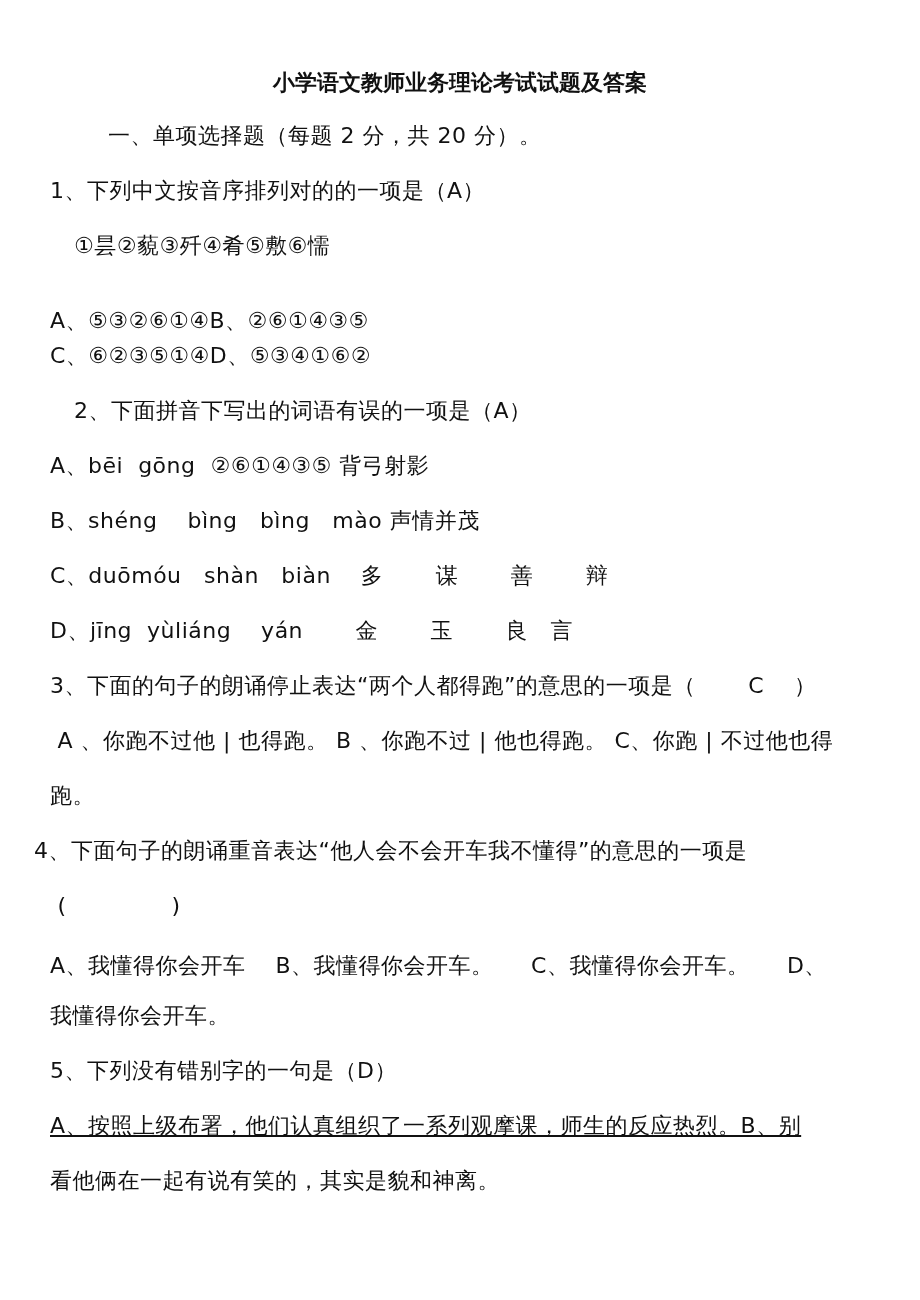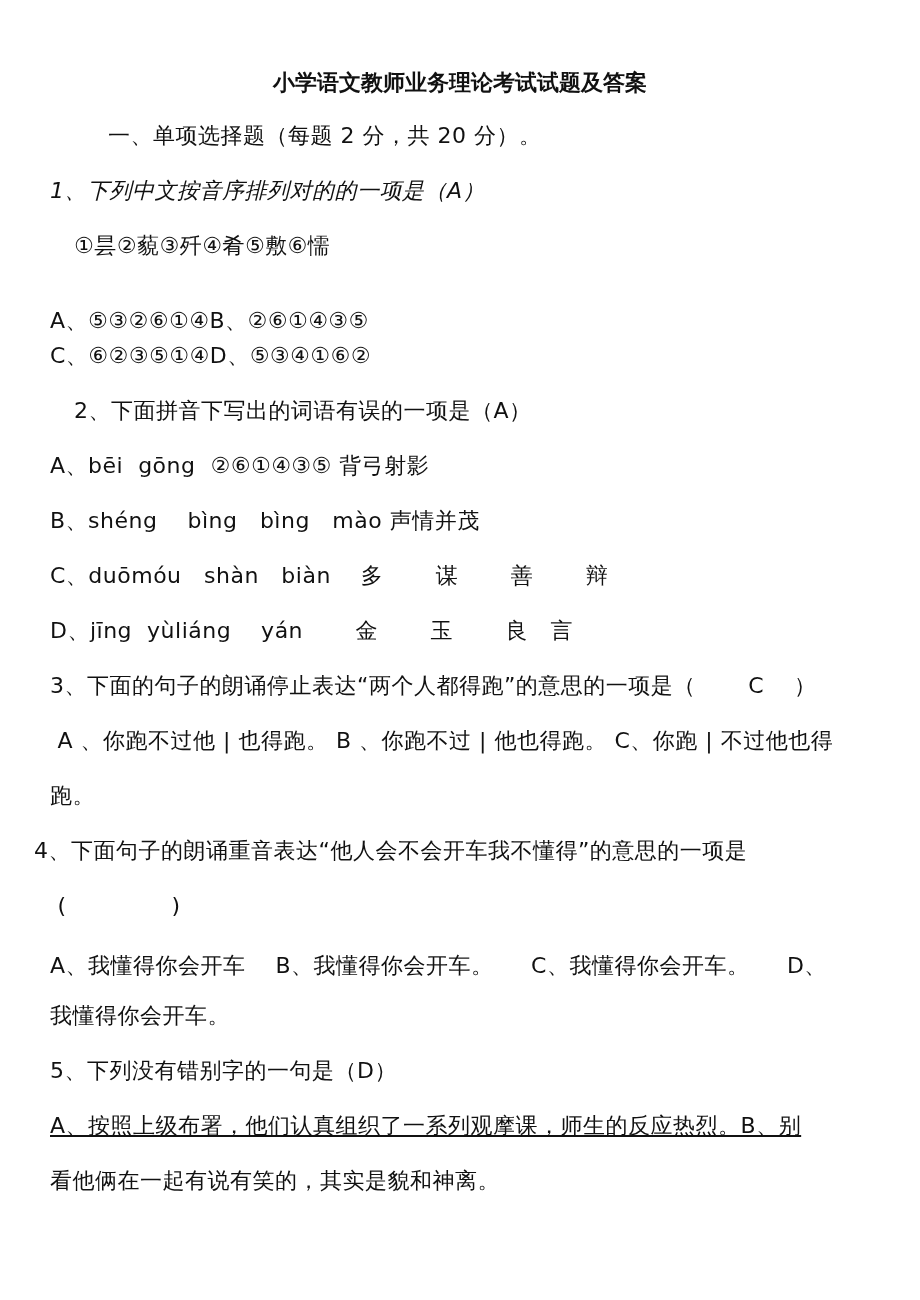--- a/index.html
+++ b/index.html
@@ -22,21 +22,21 @@
   }
 </style>
 </head>
 <body>
 
 <div class="page">
   <div class="title">小学语文教师业务理论考试试题及答案</div>
 
   <div class="line" style="left:64px; top:122px;margin-left:44px;">一、单项选择题（每题 2 分，共 20 分）。</div>
 
-  <div class="line" style="left:50px; top:177px;font-style:italic;">1、下列中文按音序排列对的的一项是（A）</div>
+  <div class="line" style="left:50px; top:177px;">1、下列中文按音序排列对的的一项是（A）</div>
   <div class="line" style="left:74px; top:232px;">①昙②藐③歼④肴⑤敷⑥懦</div>
   <div class="line" style="left:50px; top:287px;margin-top:20px;">A、⑤③②⑥①④B、②⑥①④③⑤</div>
   <div class="line" style="left:50px; top:342px;">C、⑥②③⑤①④D、⑤③④①⑥②</div>
 
   <div class="line" style="left:74px; top:397px;">2、下面拼音下写出的词语有误的一项是（A）</div>
   <div class="line" style="left:50px; top:452px;">A、bēi  gōng  ②⑥①④③⑤ 背弓射影</div>
   <div class="line" style="left:50px; top:507px;">B、shéng    bìng   bìng   mào 声情并茂</div>
   <div class="line" style="left:50px; top:562px;">C、duōmóu   shàn   biàn    多       谋       善       辩</div>
   <div class="line" style="left:50px; top:617px;">D、jīng  yùliáng    yán       金       玉       良   言</div>
 

